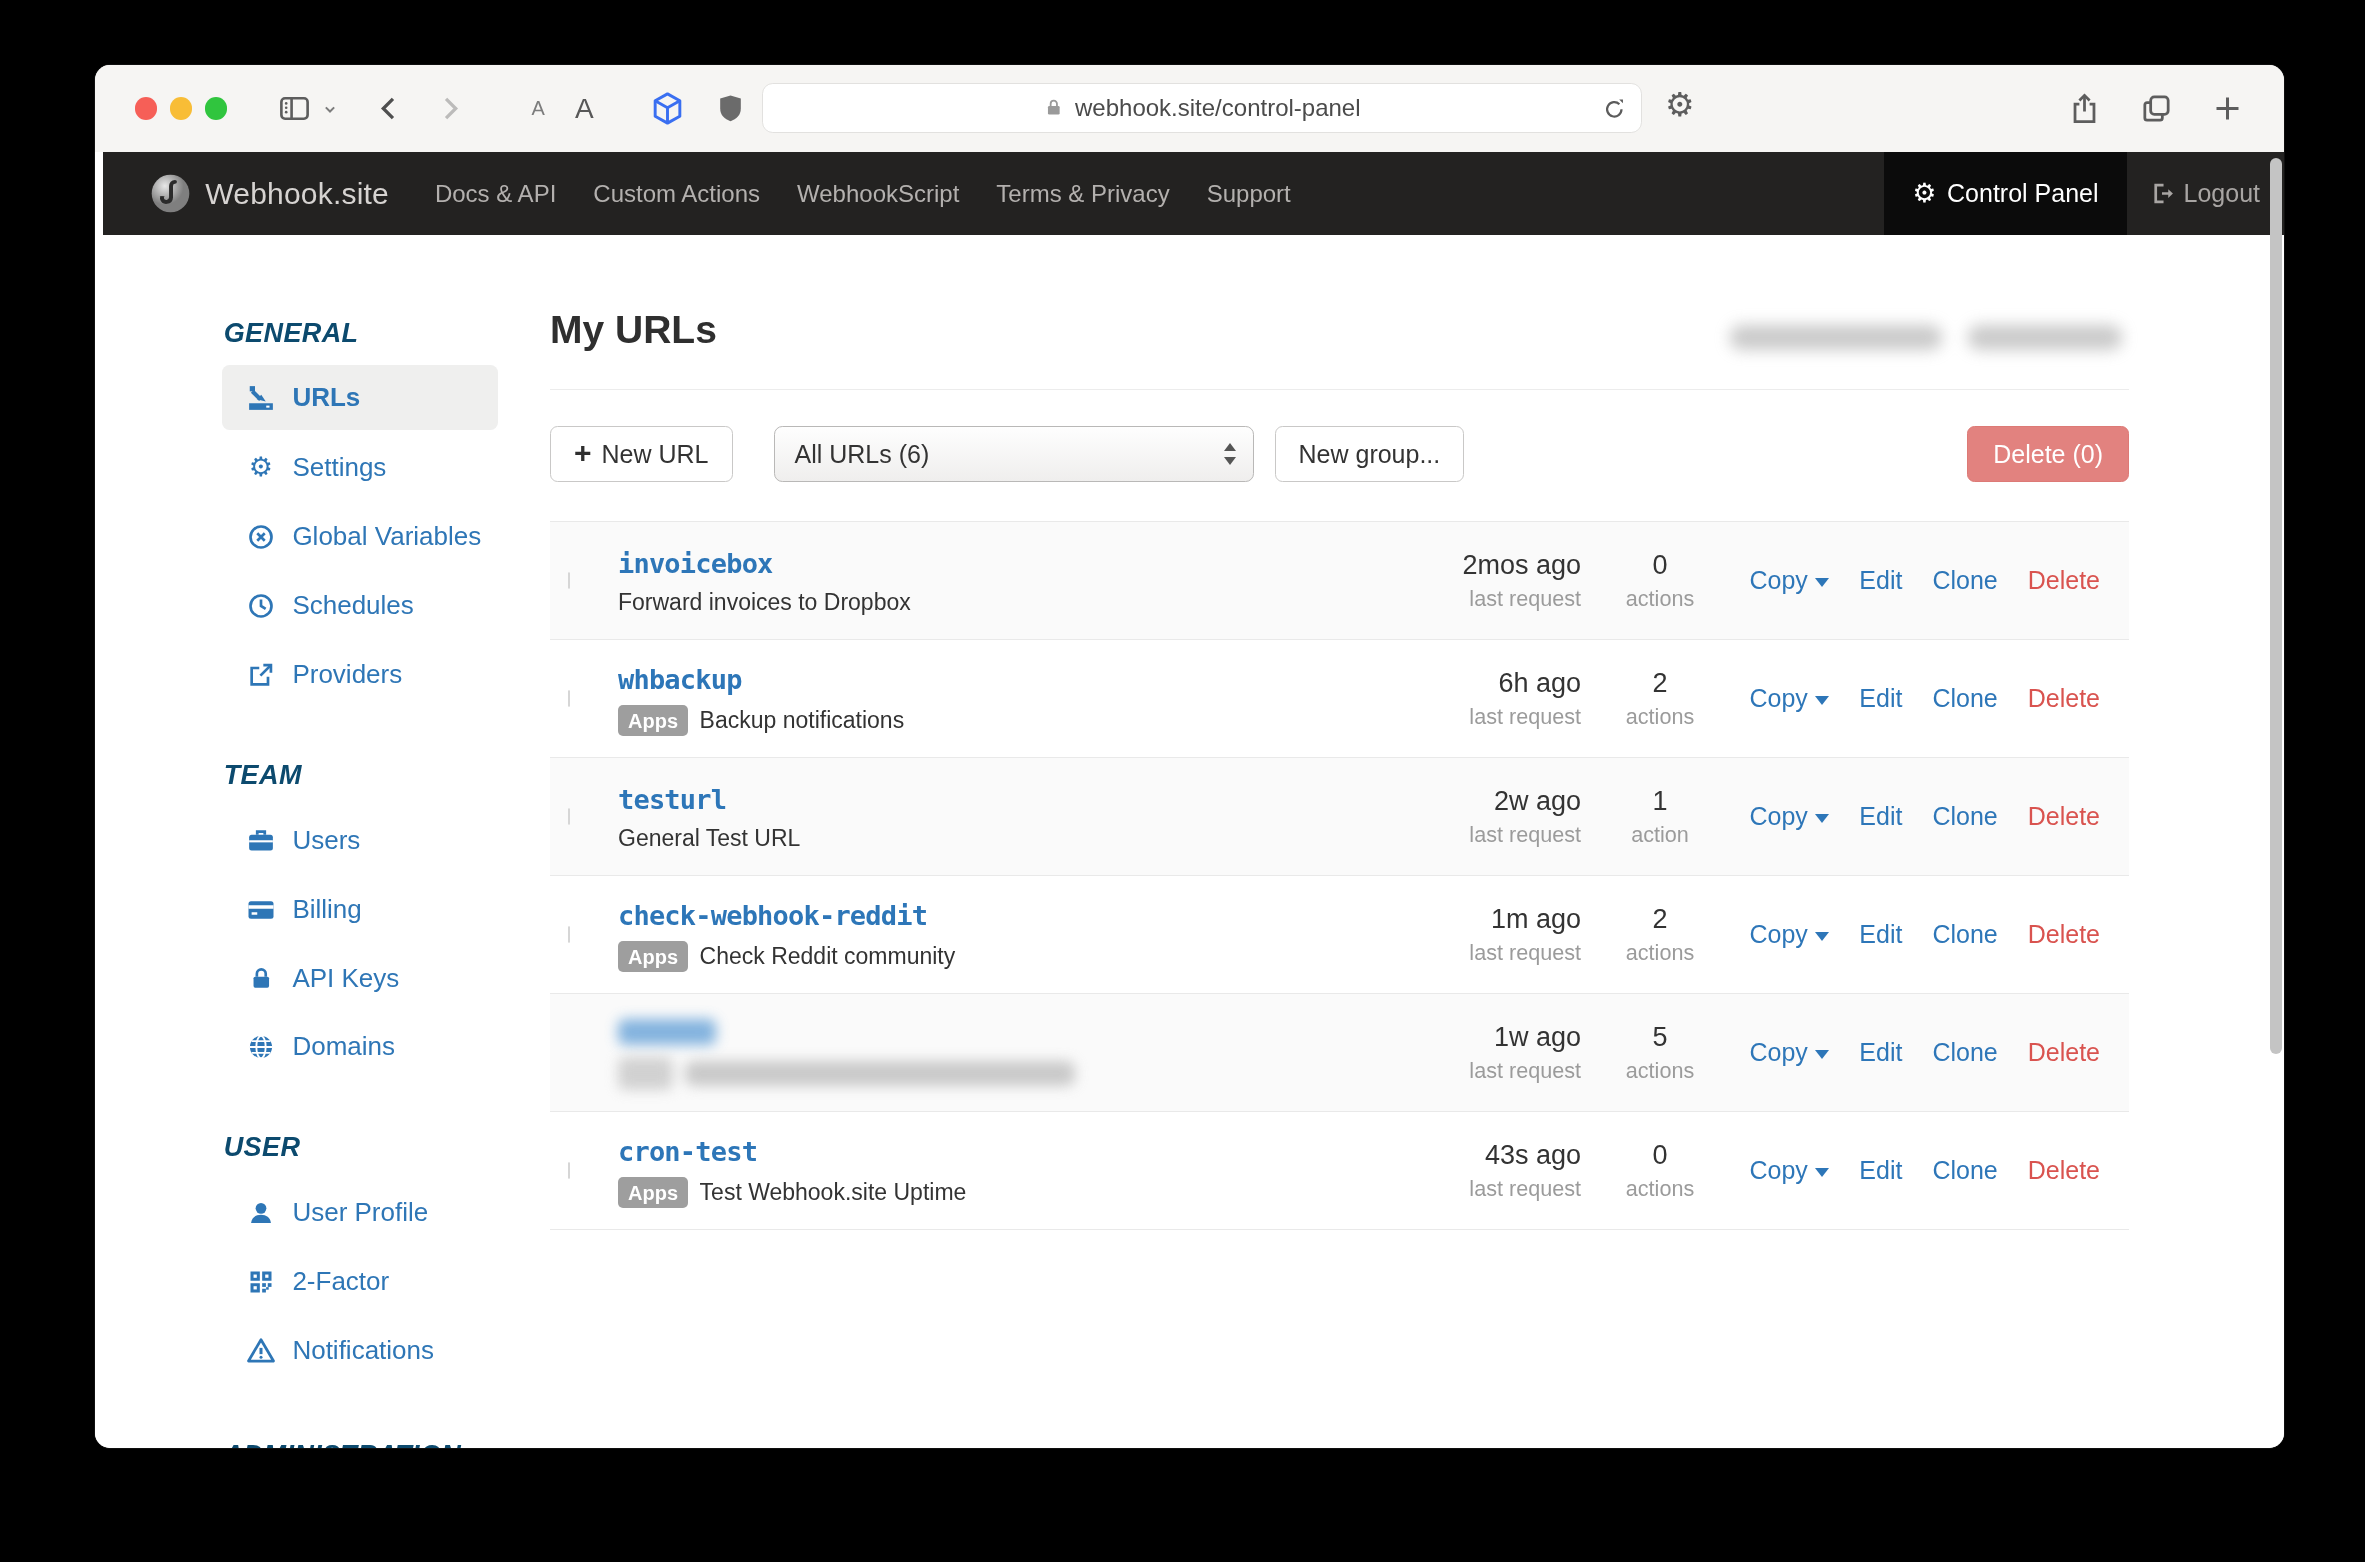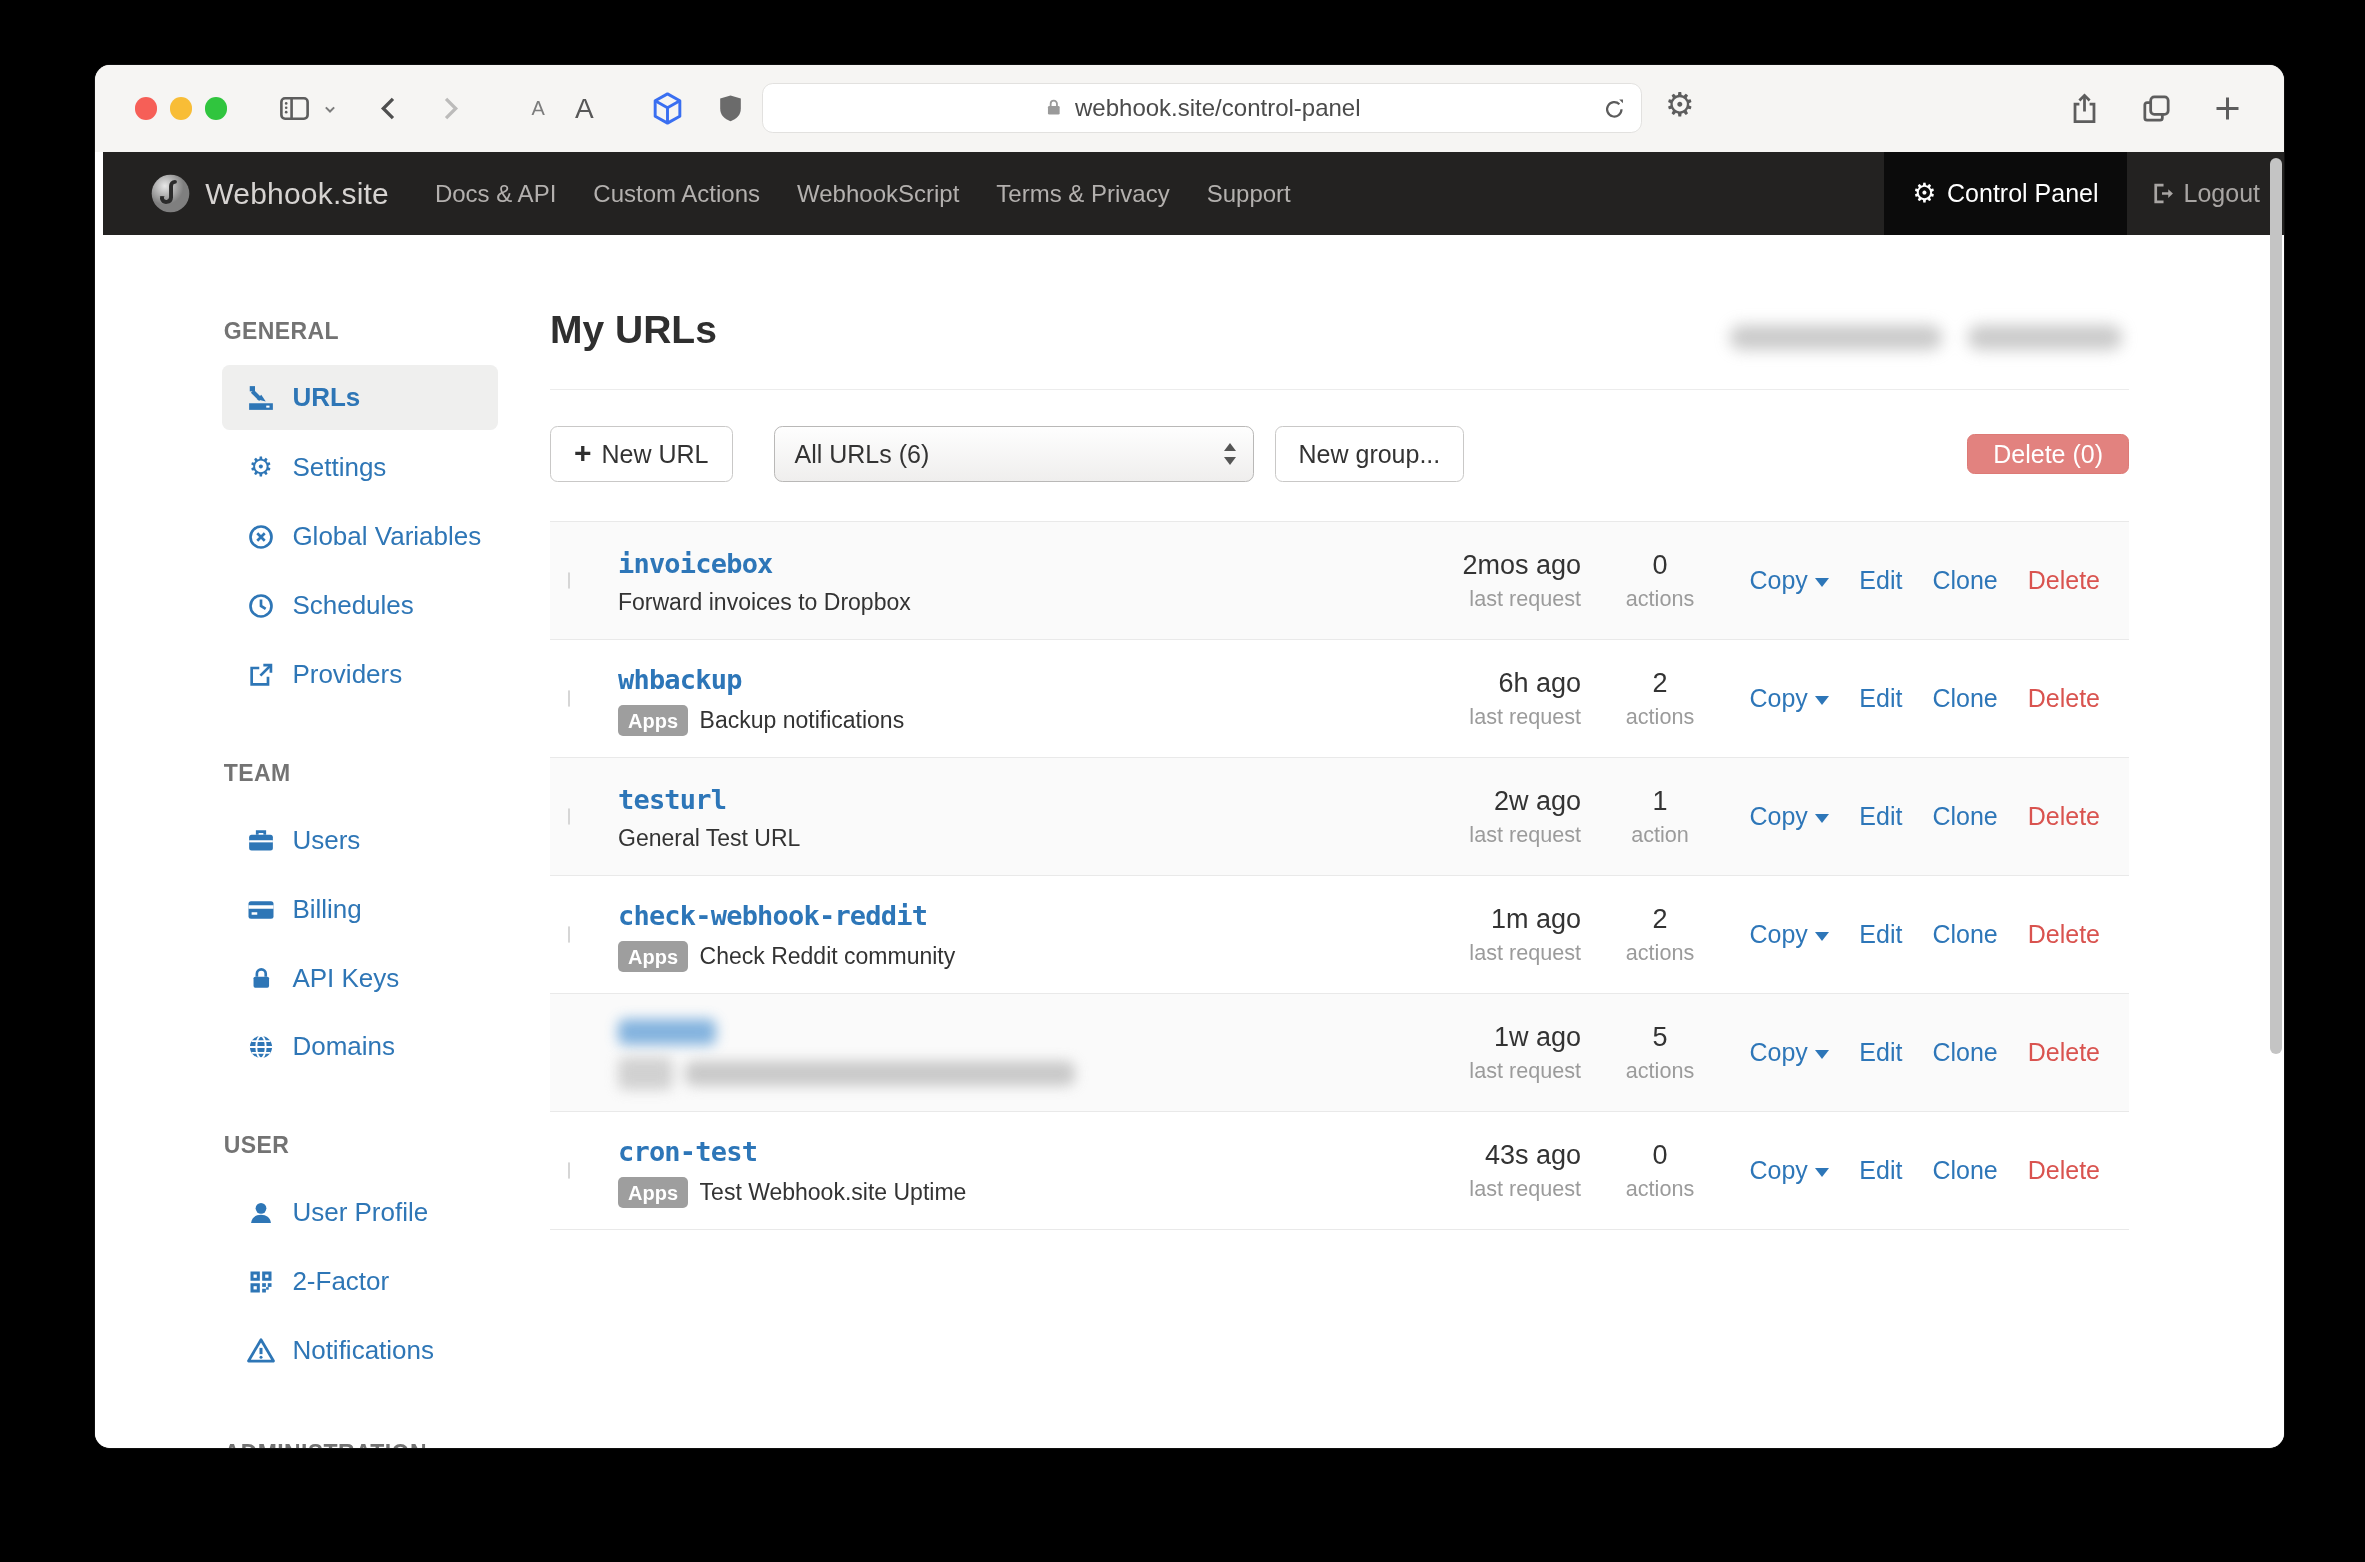--- a/index.html
+++ b/index.html
@@ -45,21 +45,21 @@
 
   
   .page { position:absolute; left:0; top:170px; width:100%; height:1213px; background:#fff; overflow:hidden; }
 
   
   .scroll-thumb { position:absolute; right:2.5px; top:93px; width:11.6px; height:896px;
                   background:#c4c4c4; border-radius:6.6px; }
 
   
   .sidebar { position:absolute; left:127px; top:0; width:276px; height:100%; }
-  .sec-label { position:absolute; left:1.7px; font-size:23px; font-weight:700; color:#737373; letter-spacing:0.4px; }
+  .sec-label { position:absolute; left:1.7px; font-size:27px; font-weight:700; color:#0c4a6e; letter-spacing:0.4px;font-style:italic; }
   .side-item { position:absolute; left:0; width:276px; height:65px; display:flex; align-items:center;
                color:#2e76b6; font-size:26px; }
   .side-item .ic { width:33px; margin-left:22.4px; margin-right:15px; display:flex; justify-content:center; color:#2e76b6; }
   .side-item.active { background:#efefee; border-radius:7.5px; font-weight:700; }
   .g-ic { font-size:27px; line-height:1; }
 
   
   .content { position:absolute; left:455px; top:0; width:1579px; height:100%; }
   .page-title { position:absolute; top:73px; left:0; font-size:39px; font-weight:700; color:#2f2f2f; }
   .account-blur { position:absolute; top:90px; right:6.6px; display:flex; gap:26.6px; filter:blur(7.5px); opacity:.55; }
@@ -71,21 +71,21 @@
          background:#fff; border:0.8px solid #c9c8c7; border-radius:7.5px; font-size:25px; color:#333; }
   .btn .plus { font-size:30px; font-weight:700; color:#2f2f2f; line-height:1; margin-top:-2.5px; }
   .select { position:relative; width:480px; height:56px; margin-left:41px; border:0.8px solid #b9b8b7; border-radius:8.3px;
             background:linear-gradient(#fefefe,#efeeed); display:flex; align-items:center;
             padding:0 50px 0 20px; font-size:25px; color:#333; }
   .stepper { position:absolute; right:16.6px; top:50%; transform:translateY(-50%); display:flex; flex-direction:column; gap:5.8px; }
   .stepper i { display:block; width:0; height:0; border-left:6.6px solid transparent; border-right:6.6px solid transparent; }
   .stepper .up { border-bottom:8.3px solid #555; }
   .stepper .down { border-top:8.3px solid #555; }
   .newgroup { margin-left:21px; }
-  .delete-btn { margin-left:auto; height:40px; padding:0 25px; display:inline-flex; align-items:center;
+  .delete-btn { margin-left:auto; height:56px; padding:0 25px; display:inline-flex; align-items:center;
                 background:#e2827f; border:0.8px solid #dd7a76; border-radius:7.5px; color:#fff; font-size:25px; }
 
   
   .table { position:absolute; top:286px; left:0; width:100%; border-top:0.8px solid #e9e9e9; }
   .trow { display:grid; grid-template-columns:68px 1fr 199px 158px 390px; align-items:center;
           height:118px; border-bottom:0.8px solid #e9e9e9; }
   .trow.odd { background:#fafafa; }
   .checkbox { width:30px; height:30px; margin-left:18px; background:#fff; border:0.8px solid #d6d6d6;
               border-radius:7.5px; box-shadow:inset 0 0.8px 1.7px rgba(0,0,0,.04); }
   .main-cell { padding-top:3.3px; }

